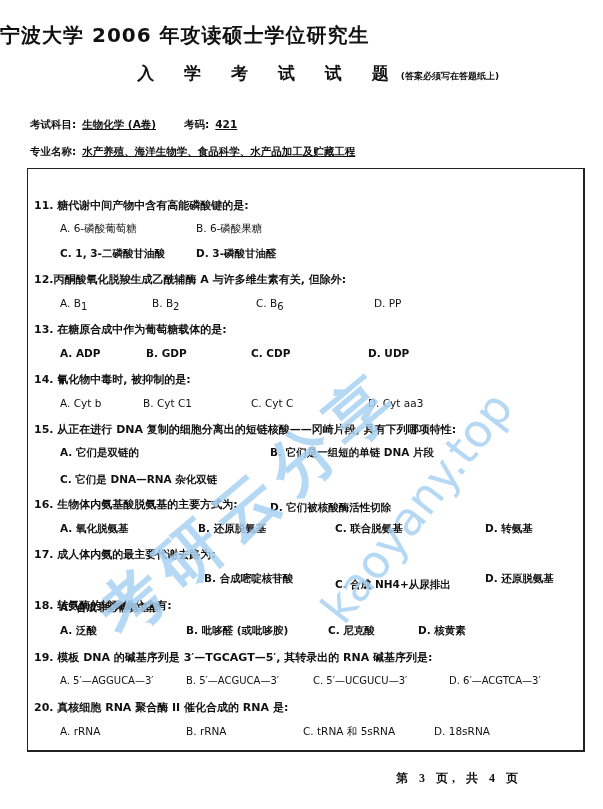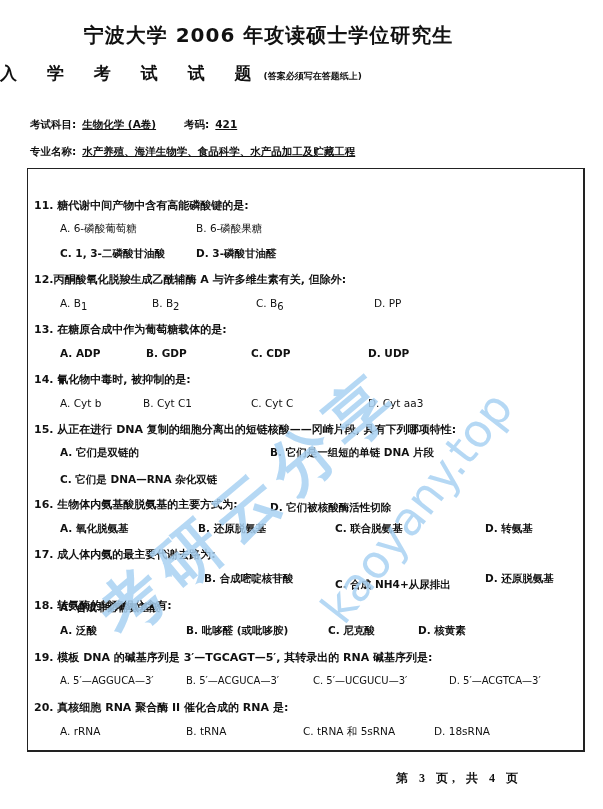--- a/index.html
+++ b/index.html
@@ -1,25 +1,25 @@
 <!DOCTYPE html>
 <html><head>
 <meta charset="utf-8">
 <style>
   html, body { margin: 0; padding: 0; }
   body {
     width: 603px; height: 809px; background: #ffffff; position: relative; overflow: hidden;
     font-family: "DejaVu Serif", "Liberation Serif", serif; color: #111;
   }
   .title1 {
-    position: absolute; top: 22px; left: 0; width: 537px; text-align: center;
+    position: absolute; top: 22px; left: 0; width: 537px; text-align: left;
     font-family: "DejaVu Sans", sans-serif; font-size: 20px; font-weight: bold; letter-spacing: 1px;
   }
   .title2 {
-    position: absolute; top: 62px; left: 0; width: 499px; text-align: left;
+    position: absolute; top: 62px; left: 0; width: 499px; text-align: right;
     font-family: "DejaVu Sans", sans-serif; font-size: 17px; font-weight: bold;
   }
   .title2 .big { letter-spacing: 12px; }
   .title2 .note { font-size: 9px; letter-spacing: 0; font-weight: bold; }
   .meta { position: absolute; left: 30px; font-size: 10.5px; font-weight: bold; font-family: "DejaVu Sans", sans-serif; }
   .meta .val { text-decoration: underline; margin-left: 6px; }
   .meta .code-label { margin-left: 28px; }
   .meta .code-val { display: inline-block; text-decoration: underline; min-width: 62px; margin-left: 6px; }
   .box {
     position: absolute; left: 27px; top: 168px; width: 555px; height: 581px;
@@ -108,24 +108,24 @@
 <div class="q" style="top:598px;"><span>18.</span> <span>转氨酶的辅酶组分含有:</span></div>
 <div class="opt" style="top:624px;left:60px;">A. 泛酸</div>
 <div class="opt" style="top:624px;left:186px;">B. 吡哆醛 (或吡哆胺)</div>
 <div class="opt" style="top:624px;left:328px;">C. 尼克酸</div>
 <div class="opt" style="top:624px;left:418px;">D. 核黄素</div>
 
 <div class="q" style="top:650px;"><span>19.</span> <span>模板 DNA 的碱基序列是 3′—TGCAGT—5′, 其转录出的 RNA 碱基序列是:</span></div>
 <div class="opt light" style="top:675px;left:60px;font-size:10px;">A. 5′—AGGUCA—3′</div>
 <div class="opt light" style="top:675px;left:186px;font-size:10px;">B. 5′—ACGUCA—3′</div>
 <div class="opt light" style="top:675px;left:313px;font-size:10px;">C. 5′—UCGUCU—3′</div>
-<div class="opt light" style="top:675px;left:449px;font-size:10px;">D. 5′—ACGTCA—3′</div>
+<div class="opt light" style="top:675px;left:449px;font-size:10px;">D. 6′—ACGTCA—3′</div>
 
 <div class="q" style="top:700px;"><span>20.</span> <span>真核细胞 RNA 聚合酶 II 催化合成的 RNA 是:</span></div>
 <div class="opt light" style="top:725px;left:60px;">A. rRNA</div>
-<div class="opt light" style="top:725px;left:186px;">B. tRNA</div>
+<div class="opt light" style="top:725px;left:186px;">B. rRNA</div>
 <div class="opt light" style="top:725px;left:303px;">C. tRNA 和 5sRNA</div>
 <div class="opt light" style="top:725px;left:434px;">D. 18sRNA</div>
 
 <div class="footer">第 3 页, 共 4 页</div>
 
 <div class="wm wm-cn">考研云分享</div>
 <div class="wm wm-url">kaoyany.top</div>
 
 </body></html>

